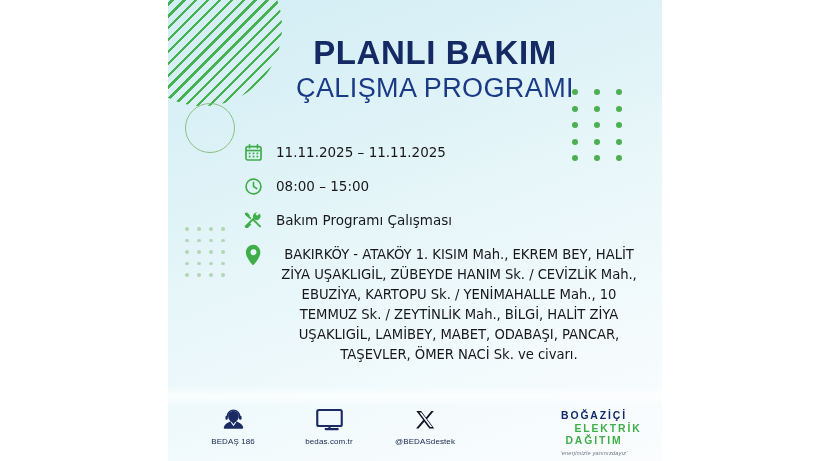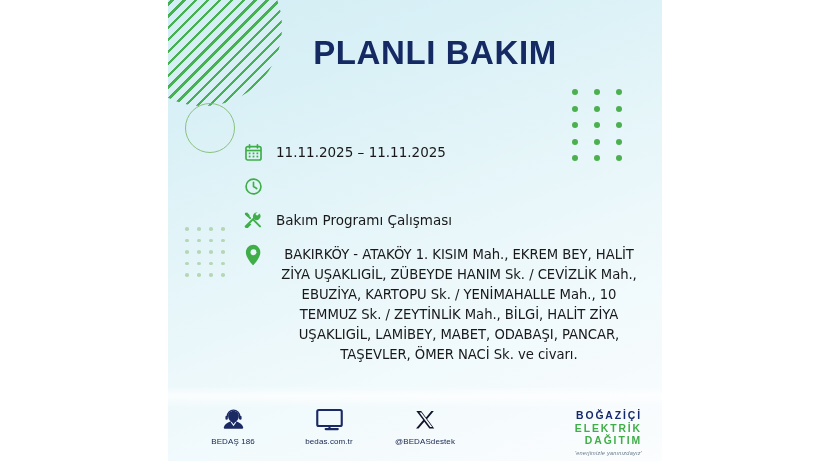--- a/index.html
+++ b/index.html
@@ -213,21 +213,21 @@
     color: #15254f;
     letter-spacing: .1px;
     white-space: nowrap;
   }
 
   .brand {
     position: absolute;
     left: 378px;
     top: 410px;
     width: 96px;
-    text-align: right;
+    text-align: center;
   }
   .brand .bl {
     font-size: 10.4px;
     font-weight: 700;
     letter-spacing: 1.9px;
     line-height: 1.22;
     white-space: nowrap;
   }
   .brand .bl1 { color: #14296b; }
   .brand .bl2 { color: #3fae49; padding-left: 28px; }
@@ -286,20 +286,21 @@
       <i></i>
         <i></i>
         <i></i>
       <i></i>
         <i></i>
         <i></i>
     </div>
 
     <div class="headline">
       <div class="line1">PLANLI BAKIM</div>
+      <div class="line2">ÇALIŞMA PROGRAMI</div>
     </div>
 
     <div class="info">
 
       <div class="row">
         <span class="ico">
           <svg width="19" height="19" viewBox="0 0 24 24" fill="none">
             <rect x="2.5" y="4.5" width="19" height="17" rx="2.2" stroke="#3fae49" stroke-width="2.1"></rect>
             <path d="M2.5 9.5h19" stroke="#3fae49" stroke-width="2.1"></path>
             <path d="M7 2.2v4M17 2.2v4" stroke="#3fae49" stroke-width="2.1" stroke-linecap="round"></path>
@@ -314,20 +315,21 @@
         <span class="txt">11.11.2025 – 11.11.2025</span>
       </div>
 
       <div class="row">
         <span class="ico">
           <svg width="19" height="19" viewBox="0 0 24 24" fill="none">
             <circle cx="12" cy="12" r="9.4" stroke="#3fae49" stroke-width="2.1"></circle>
             <path d="M12 6.6V12l4 2.6" stroke="#3fae49" stroke-width="2.1" stroke-linecap="round" stroke-linejoin="round"></path>
           </svg>
         </span>
+        <span class="txt">08:00 – 15:00</span>
       </div>
 
       <div class="row">
         <span class="ico">
           <svg width="20" height="20" viewBox="0 0 24 24" fill="none">
             <path d="M3.4 4.6l5.2 5.2M20.4 19.6l-7.5-7.5" stroke="#3fae49" stroke-width="2.4" stroke-linecap="round"></path>
             <path d="M3.2 19.8L13.6 9.4" stroke="#3fae49" stroke-width="2.4" stroke-linecap="round"></path>
             <path d="M17.6 3.2a4.6 4.6 0 00-4.4 7.6 4.6 4.6 0 006.5-6.5l-2.2 2.2-2-.4-.4-2 2.5-.9z" fill="#3fae49"></path>
             <path d="M2.4 3.6l2.6-.6 3.2 3.2-1.2 1.7-1.9.2-2.7-2.7V3.6z" fill="#3fae49"></path>
             <path d="M2.6 20.6l1.1 1.1 2.1-.2 4.2-4.2-1.5-1.5-5.9 4.8z" fill="#3fae49"></path>

